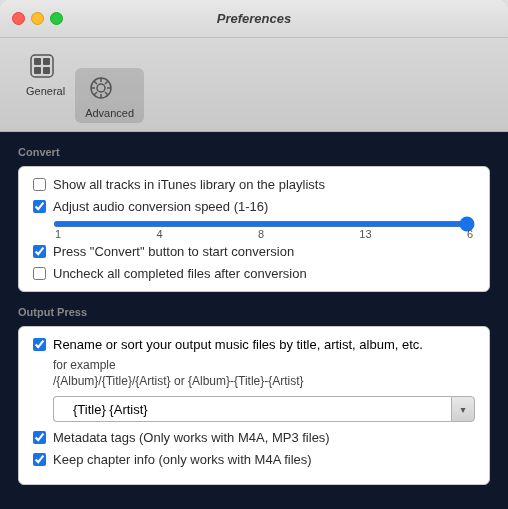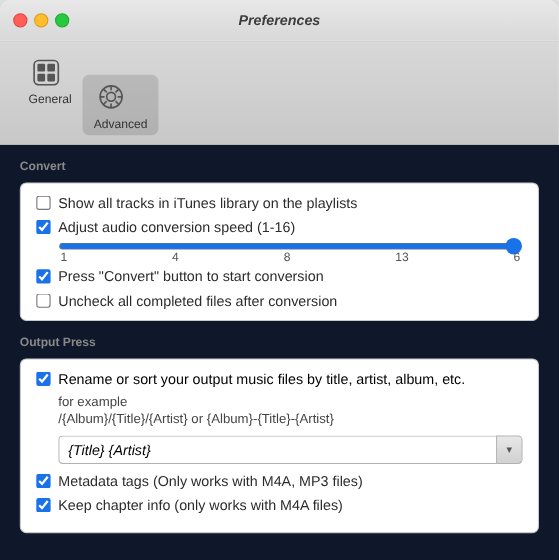--- a/index.html
+++ b/index.html
@@ -179,25 +179,24 @@
       margin-left: 20px;
       margin-bottom: 8px;
       gap: 0;
     }
     .format-input {
       flex: 1;
       height: 26px;
       border: 1px solid #b0b0b0;
       border-right: none;
       border-radius: 4px 0 0 4px;
-      padding: 0 8px;
+      padding: 0 19px;
       font-size: 13px;
       outline: none;
       background: white;
-      font-style: italic;
     }
     .dropdown-btn {
       width: 24px;
       height: 26px;
       border: 1px solid #b0b0b0;
       border-radius: 0 4px 4px 0;
       background: linear-gradient(to bottom, #e8e8e8, #d0d0d0);
       display: flex;
       align-items: center;
       justify-content: center;

